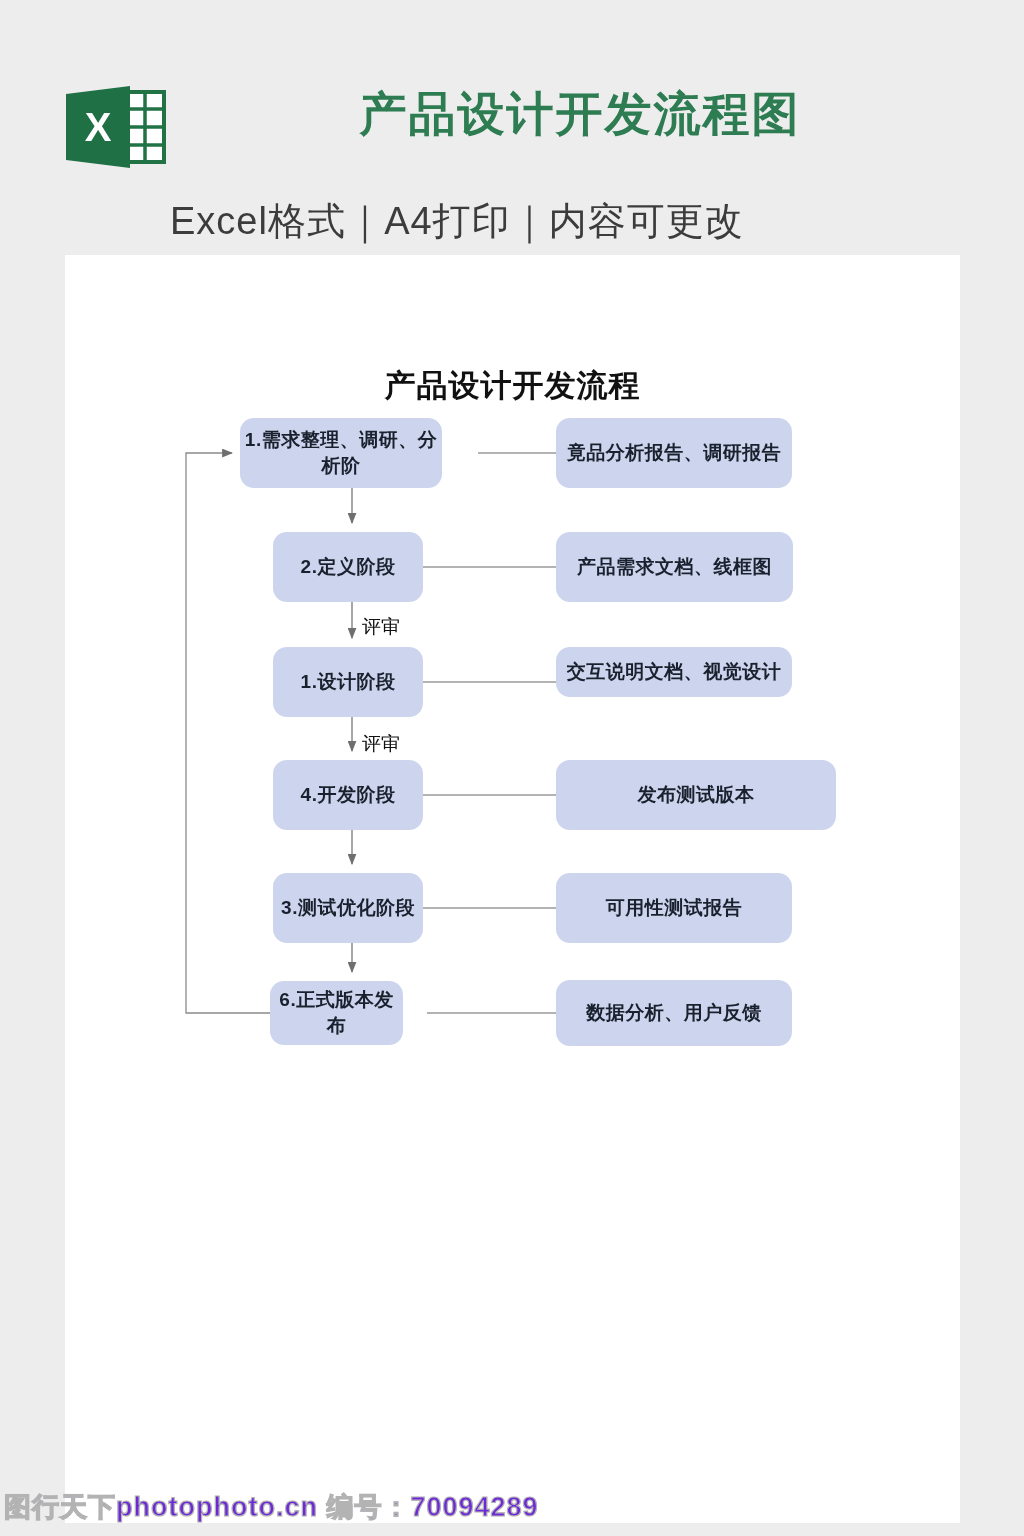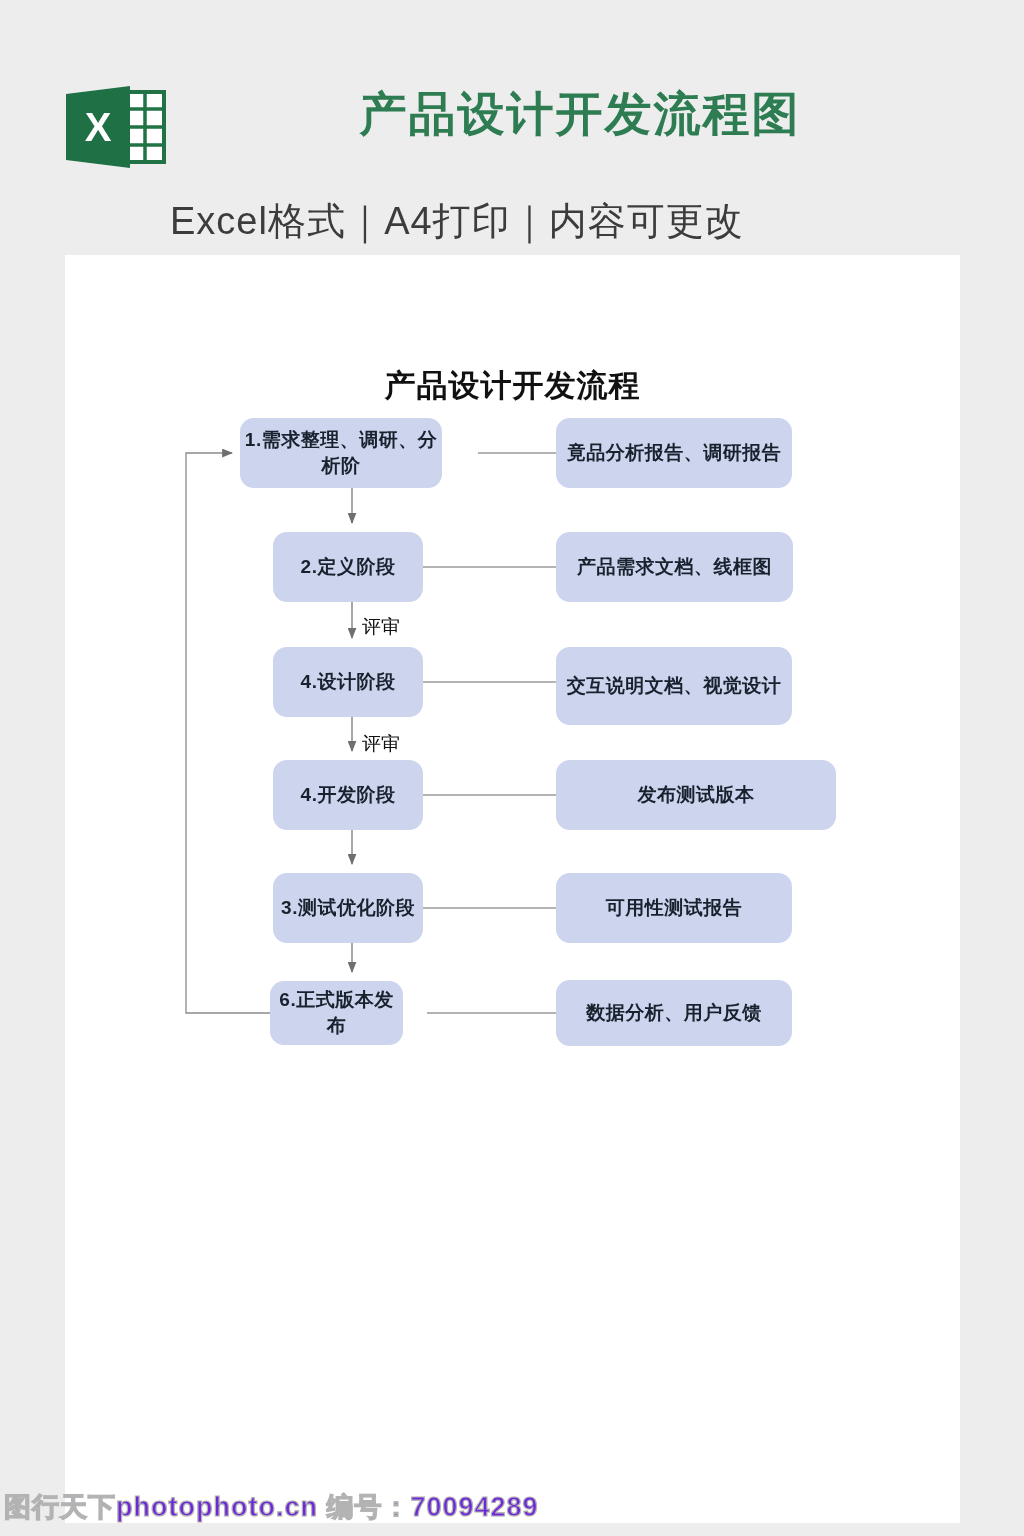--- a/index.html
+++ b/index.html
@@ -94,42 +94,42 @@
     <path d="M205 758 H121 V198 H167" stroke="#8a8a8a" stroke-width="1.3" fill="none" marker-end="url(#arrowR)"></path>
   </svg>
 
   <div class="stage-box" style="left:175px;top:163px;width:202px;height:70px;">
     <span>1.需求整理、调研、分析阶</span>
   </div>
   <div class="stage-box" style="left:208px;top:277px;width:150px;height:70px;justify-content:center;">
     <span>2.定义阶段</span>
   </div>
   <div class="stage-box" style="left:208px;top:392px;width:150px;height:70px;">
-    <span>4.设计阶段</span>
+    <span>1.设计阶段</span>
   </div>
   <div class="stage-box" style="left:208px;top:505px;width:150px;height:70px;">
     <span>4.开发阶段</span>
   </div>
   <div class="stage-box" style="left:208px;top:618px;width:150px;height:70px;">
     <span>3.测试优化阶段</span>
   </div>
   <div class="stage-box" style="left:205px;top:726px;width:133px;height:64px;">
     <span>6.正式版本发布</span>
   </div>
 
   <div class="review-label" style="left:297px;top:359px;">评审</div>
   <div class="review-label" style="left:297px;top:476px;">评审</div>
 
   <div class="output-box" style="left:491px;top:163px;width:236px;height:70px;">
     <span>竟品分析报告、调研报告</span>
   </div>
   <div class="output-box" style="left:491px;top:277px;width:237px;height:70px;">
     <span>产品需求文档、线框图</span>
   </div>
-  <div class="output-box" style="left:491px;top:392px;width:236px;height:78px;">
+  <div class="output-box" style="left:491px;top:392px;width:236px;height:50px;">
     <span>交互说明文档、视觉设计</span>
   </div>
   <div class="output-box" style="left:491px;top:505px;width:280px;height:70px;">
     <span>发布测试版本</span>
   </div>
   <div class="output-box" style="left:491px;top:618px;width:236px;height:70px;">
     <span>可用性测试报告</span>
   </div>
   <div class="output-box" style="left:491px;top:725px;width:236px;height:66px;">
     <span>数据分析、用户反馈</span>

